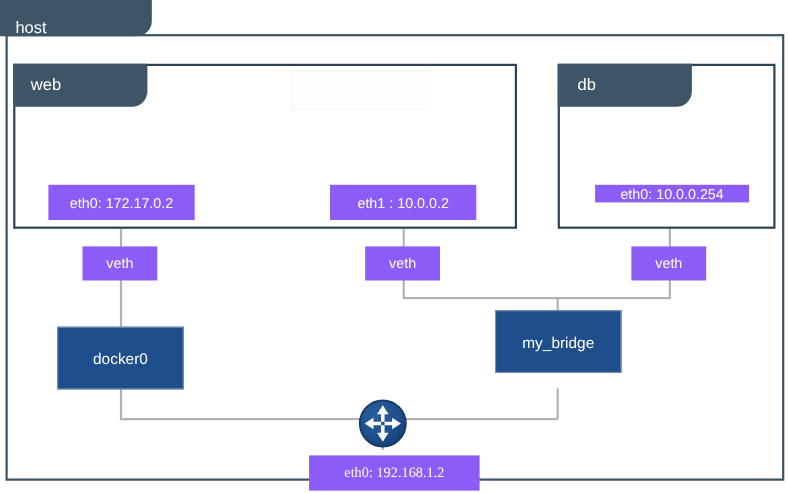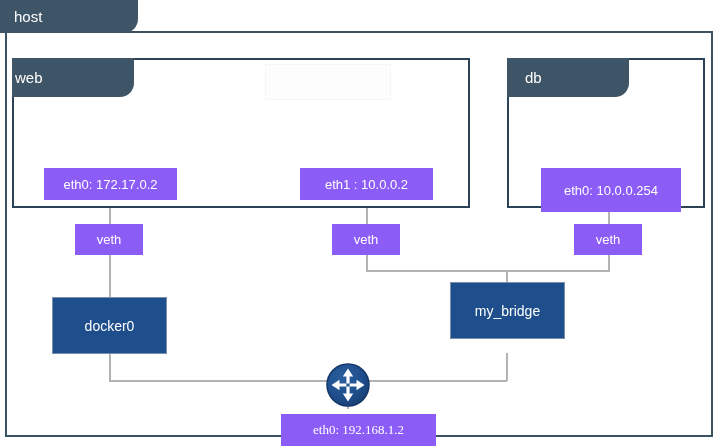--- a/index.html
+++ b/index.html
@@ -42,27 +42,28 @@
     box-sizing: border-box;
     border-bottom-right-radius: 14px;
     z-index: 6;
   }
   #tab-host {
     left: 0px;
     top: 0px;
     width: 138px;
     height: 33px;
     padding-left: 14px;
+    align-items: flex-end;
   }
   #tab-web {
     left: 12px;
     top: 58px;
     width: 122px;
     height: 39px;
-    padding-left: 3px;
+    padding-left: 16px;
   }
   #tab-db {
     left: 507px;
     top: 58px;
     width: 122px;
     height: 39px;
     padding-left: 18px;
   }
 
   
@@ -194,21 +195,21 @@
   </div>
 
   <div class="iface" style="left:44px; top:168px; width:133px; height:32px;">
     <span>eth0: 172.17.0.2</span>
   </div>
 
   <div class="iface" style="left:300px; top:168px; width:133px; height:32px;">
     <span>eth1 : 10.0.0.2</span>
   </div>
 
-  <div class="iface" style="left:541px; top:168px; width:140px; height:44px;">
+  <div class="iface" style="left:541px; top:168px; width:140px; height:16px;">
     <span>eth0: 10.0.0.254</span>
   </div>
 
   <div class="iface" style="left:281px; top:414px; width:155px; height:32px;font-family:Liberation Serif, serif;">
     <span>eth0: 192.168.1.2</span>
   </div>
 
   <div class="iface" style="left:75px; top:224px; width:68px; height:31px;">
     <span>veth</span>
   </div>

